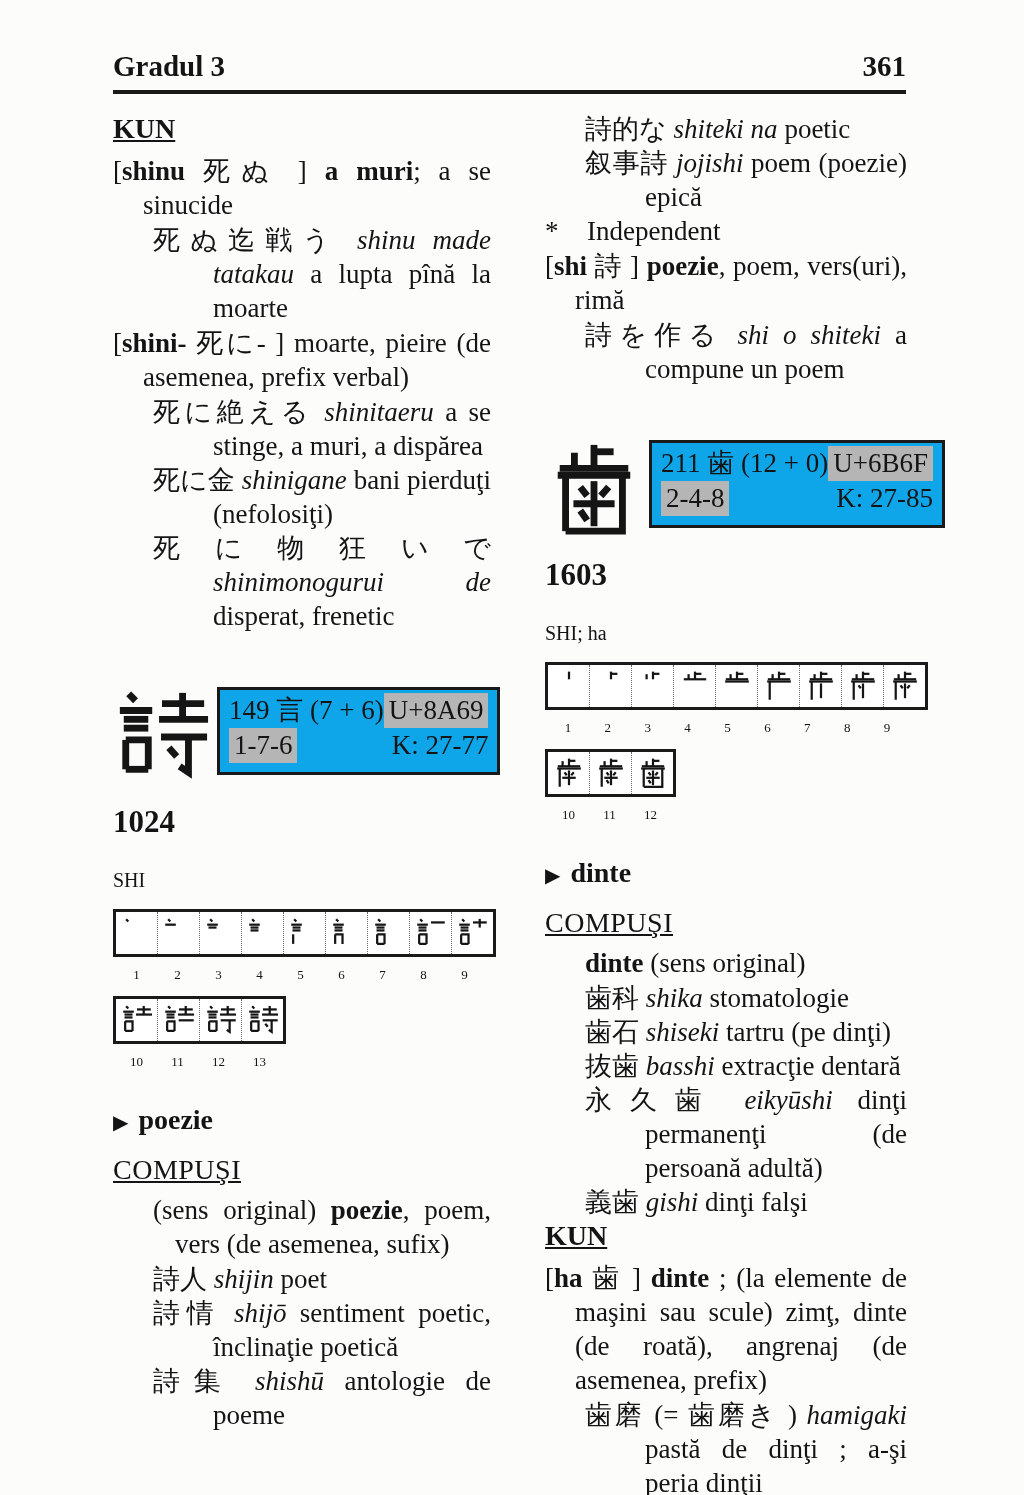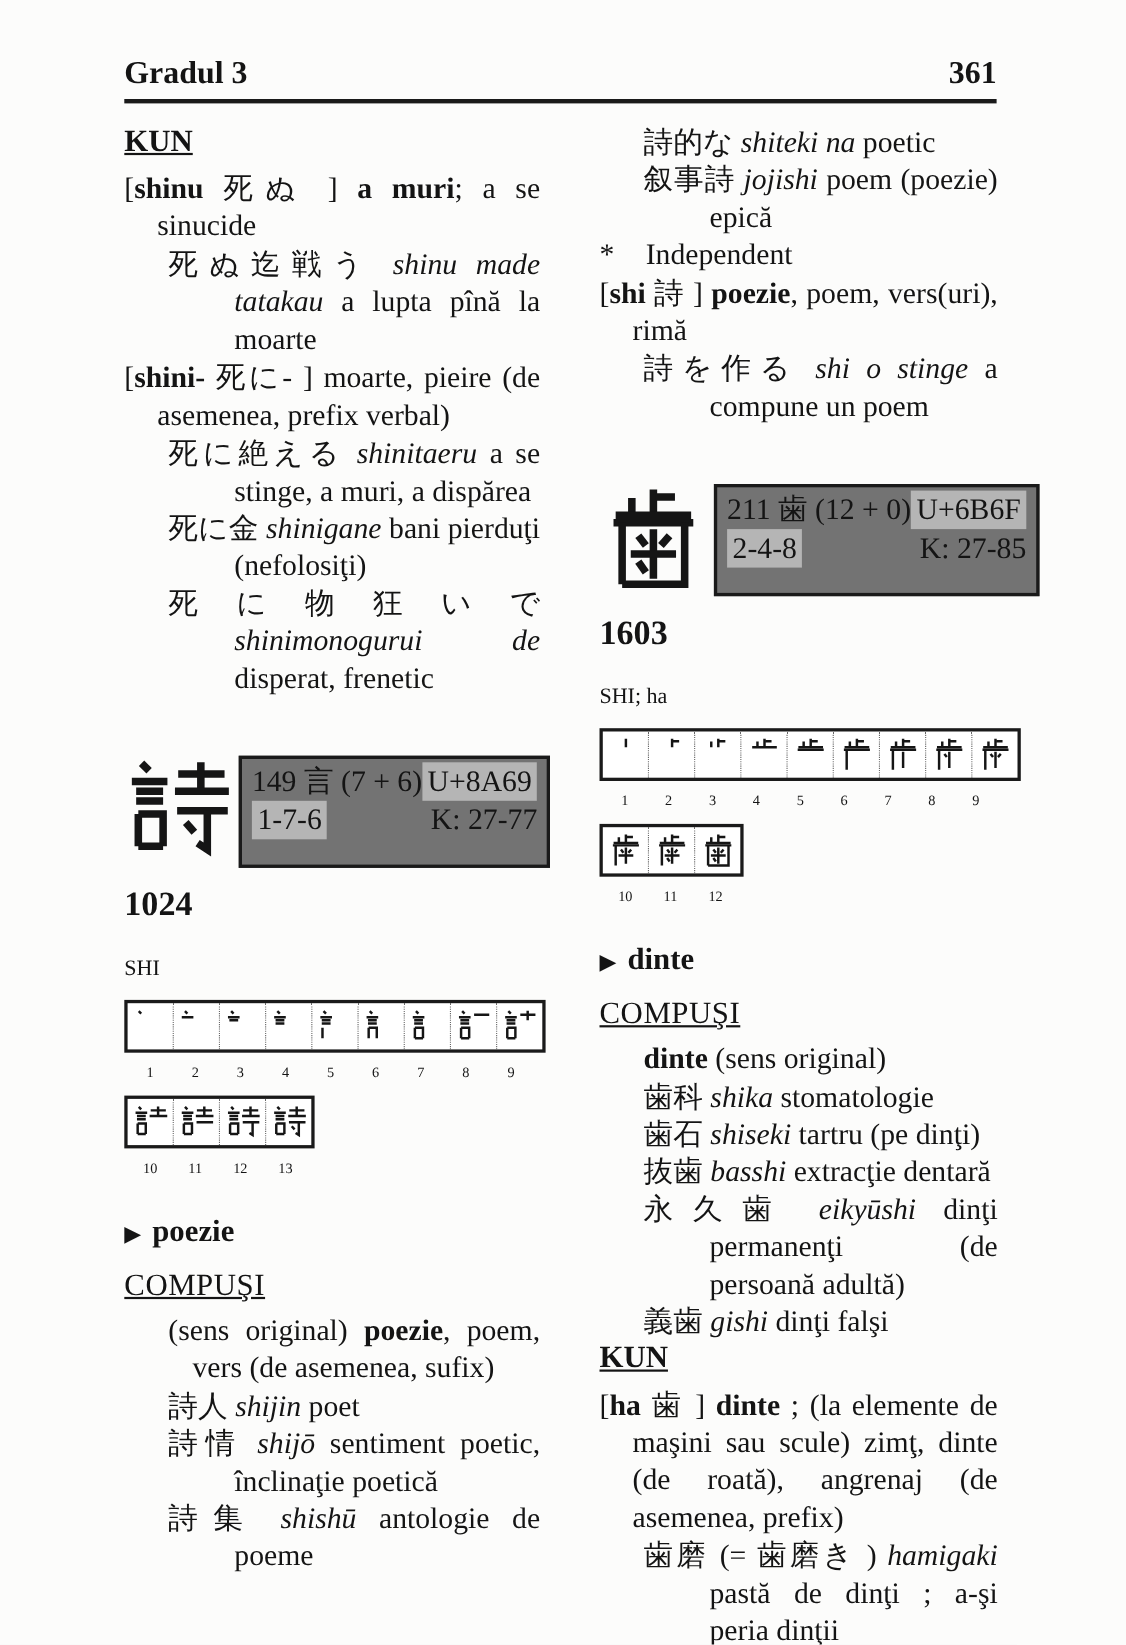--- a/index.html
+++ b/index.html
@@ -29,21 +29,21 @@
   .bullet .tri{font-family:"DejaVu Sans",sans-serif;font-size:20px;margin-right:10px;}
   .s-b{font-weight:bold;}
   .s-i{font-style:italic;}
   .s-r{}
 
   .kanji-entry{margin-top:54px;}
   .ke-row{display:flex;align-items:flex-start;}
   .ke-char{width:98px;flex:0 0 98px;}
   .ke-box{
     border:3px solid #1a1a1a;margin-left:6px;flex:1;
-    padding:3px 9px 23px;background:#737373;
+    padding:3px 9px 9px;background:#0ea5e9;
   }
   .ke-line{display:flex;justify-content:space-between;line-height:35px;white-space:nowrap;}
   .hl{background:#b5b5b5;padding:0 5px;}
   .ke-number{font-size:31px;margin-top:12px;font-weight:bold;}
   .ke-reading{font-size:20px;margin-top:24px;}
 
   .strokes{margin-top:12px;}
   .strokes-rowwrap{margin-bottom:2px;}
   .strokes-row{display:flex;border:3px solid #1a1a1a;width:max-content;background:#fff;}
   .stroke-cell{width:41px;height:42px;display:flex;align-items:center;justify-content:center;border-left:1px dotted #666;}
@@ -274,21 +274,21 @@
       <div class="def_para"><span class="s-r">(sens original) </span><span class="s-b">poezie</span><span class="s-r">, poem, vers (de asemenea, sufix)</span></div>
       <div class="compound"><span class="s-r">詩人 </span><span class="s-i">shijin</span><span class="s-r"> poet</span></div>
       <div class="compound"><span class="s-r">詩情 </span><span class="s-i">shijō</span><span class="s-r"> sentiment poetic, înclinaţie poetică</span></div>
       <div class="compound"><span class="s-r">詩集 </span><span class="s-i">shishū</span><span class="s-r"> antologie de poeme</span></div>
     </div>
   <div id="col-right" class="col">
       <div class="compound"><span class="s-r">詩的な </span><span class="s-i">shiteki na</span><span class="s-r"> poetic</span></div>
       <div class="compound"><span class="s-r">叙事詩 </span><span class="s-i">jojishi</span><span class="s-r"> poem (poezie) epică</span></div>
       <div class="star_para"><span class="star">*</span><span>Independent</span></div>
       <div class="bracket_para"><span class="s-r">[</span><span class="s-b">shi</span><span class="s-r"> 詩 ] </span><span class="s-b">poezie</span><span class="s-r">, poem, vers(uri), rimă</span></div>
-      <div class="example"><span class="s-r">詩を作る </span><span class="s-i">shi o stinge</span><span class="s-r"> a compune un poem</span></div>
+      <div class="example"><span class="s-r">詩を作る </span><span class="s-i">shi o shiteki</span><span class="s-r"> a compune un poem</span></div>
       <div class="kanji-entry">
         <div class="ke-row">
           <div class="ke-char"><svg viewBox="0 0 100 100" width="98" height="98">
               <polyline points="50,5 50,29" fill="none" stroke="#151515" stroke-width="7" stroke-linecap="butt"></polyline>
               <polyline points="52,12 70,12" fill="none" stroke="#151515" stroke-width="7" stroke-linecap="butt"></polyline>
               <polyline points="30,13 30,29" fill="none" stroke="#151515" stroke-width="7" stroke-linecap="butt"></polyline>
               <polyline points="15,29 85,29" fill="none" stroke="#151515" stroke-width="7" stroke-linecap="butt"></polyline>
               <polyline points="13,36 87,36" fill="none" stroke="#151515" stroke-width="7" stroke-linecap="butt"></polyline>
               <polyline points="21,36 21,93" fill="none" stroke="#151515" stroke-width="7" stroke-linecap="butt"></polyline>
               <polyline points="50,42 50,88" fill="none" stroke="#151515" stroke-width="7" stroke-linecap="butt"></polyline>

